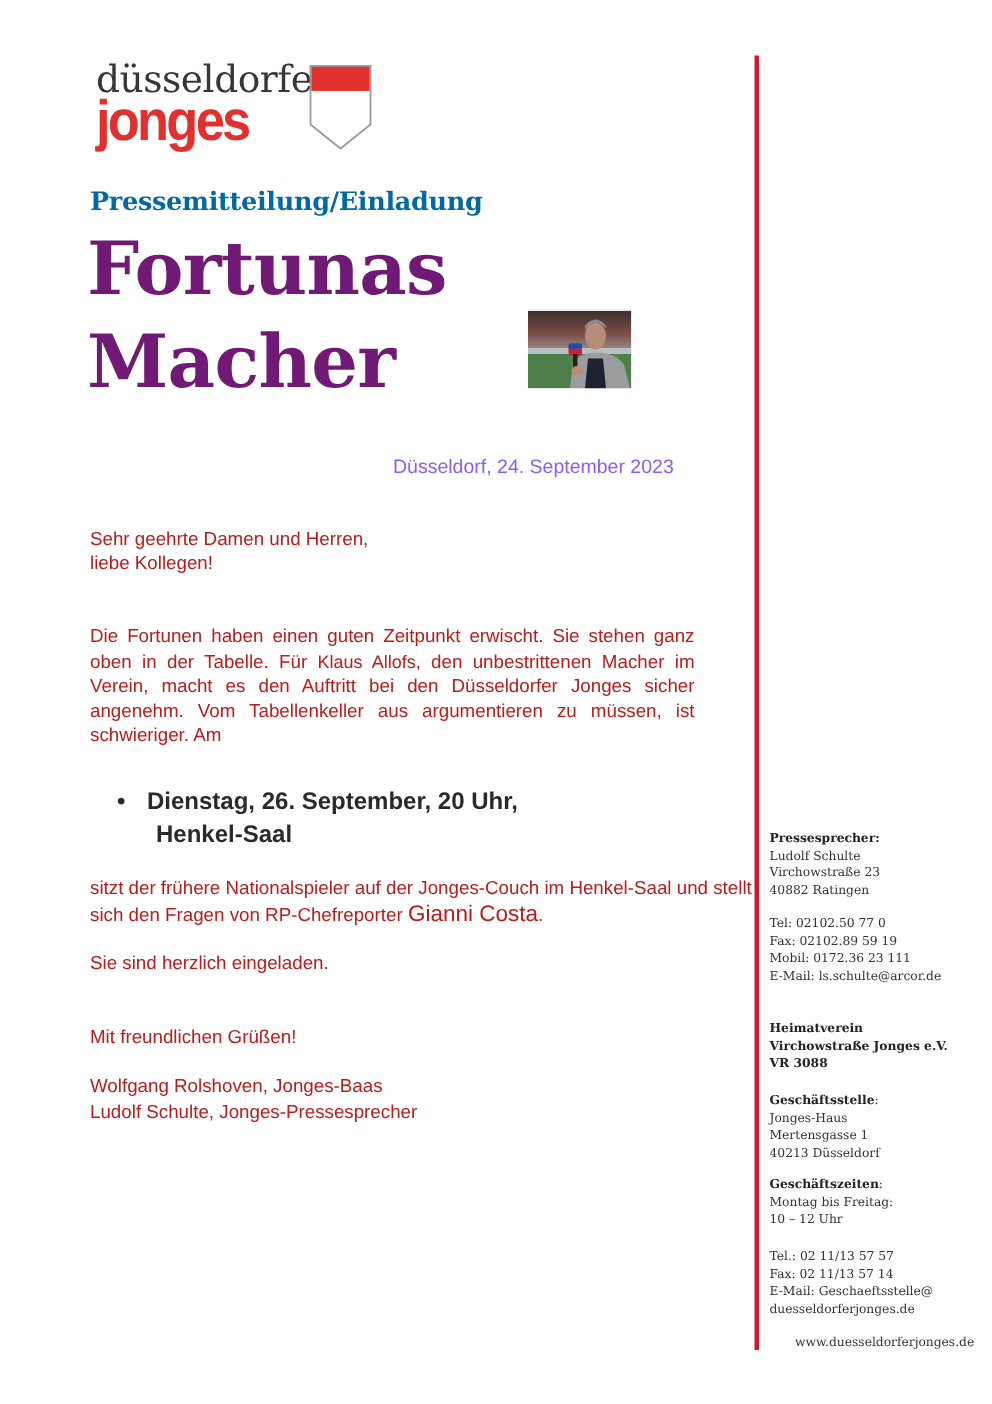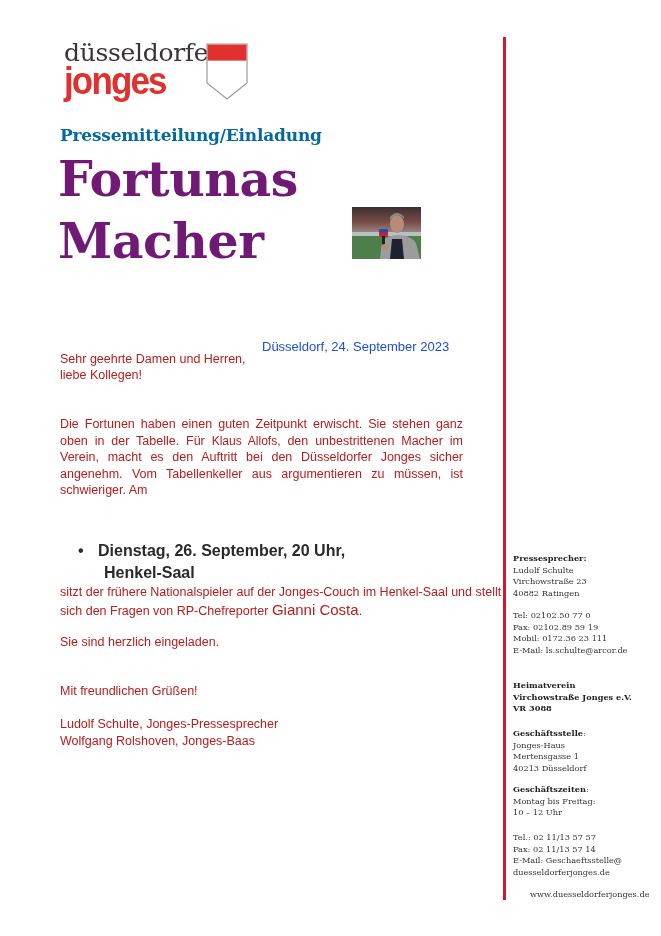--- a/index.html
+++ b/index.html
@@ -11,28 +11,28 @@
     .logo-top { position: absolute; left: 0; top: 0; font-family: "DejaVu Serif", serif; font-size: 25px; color: #3b3436; letter-spacing: -0.3px; line-height: 25px; }
     .logo-bottom { position: absolute; left: 0; top: 22px; font-family: "Liberation Sans", sans-serif; font-weight: bold; font-size: 38px; color: #e0312e; letter-spacing: -2px; line-height: 38px; transform: scaleX(0.92); transform-origin: left; }
     .shield { position: absolute; left: 142px; top: 3px; width: 42px; height: 57px; }
 
     
     .kicker { left: 60px; top: 125px; font-family: "DejaVu Serif", serif; font-weight: bold; font-size: 17px; color: #0369a1; letter-spacing: -0.2px; }
     .title { left: 58px; top: 148px; font-family: "DejaVu Serif", serif; font-weight: bold; font-size: 49px; line-height: 62px; color: #701a75; letter-spacing: -0.5px; }
 
     .photo { left: 352px; top: 207px; width: 69px; height: 52px; overflow: hidden; }
 
-    .date { left: 262px; top: 303px; font-size: 13px; color: #1d4ed8; margin-top: 36px; }
+    .date { left: 262px; top: 303px; font-size: 13px; color: #8b5cf6; }
 
     .text { left: 60px; font-size: 12.5px; line-height: 16px; color: #b91c1c; }
     .greeting { top: 351px; }
     .para { top: 416px; width: 403px; text-align: justify; text-align-last: left; line-height: 16.5px; }
     .big-name { font-size: 12px; }
 
-    .event { left: 78px; top: 540px; font-size: 16px; font-weight: bold; line-height: 22px; color: #2a2a2a; }
+    .event { left: 78px; top: 524px; font-size: 16px; font-weight: bold; line-height: 22px; color: #2a2a2a; }
     .event .bullet { display: inline-block; width: 20px; }
     .event .line2 { padding-left: 26px; }
 
     .para2 { top: 583px; width: 445px; line-height: 18px; }
     .costa { font-size: 15px; }
     .invite { top: 634px; }
     .closing { top: 683px; }
     .signers { top: 716px; line-height: 17px; }
 
     
@@ -98,22 +98,22 @@
   <div class="line2">Henkel-Saal</div>
 </div>
 
 <div class="abs text para2"><span>sitzt der frühere Nationalspieler auf der Jonges-Couch im Henkel-Saal und stellt sich den Fragen von RP-Chefreporter </span><span class="costa">Gianni Costa</span><span>.</span></div>
 
 <div class="abs text invite">Sie sind herzlich eingeladen.</div>
 
 <div class="abs text closing">Mit freundlichen Grüßen!</div>
 
 <div class="abs text signers">
+  <div>Wolfgang Rolshoven, Jonges-Baas</div>
   <div>Ludolf Schulte, Jonges-Pressesprecher</div>
-  <div>Wolfgang Rolshoven, Jonges-Baas</div>
 </div>
 
 <div class="abs red-rule"></div>
 
 <div class="abs side" style="top:553px;">
   <div><b>Pressesprecher:</b></div>
   <div>Ludolf Schulte</div>
   <div>Virchowstraße 23</div>
   <div>40882 Ratingen</div>
   <div style="height:11px;"></div>

